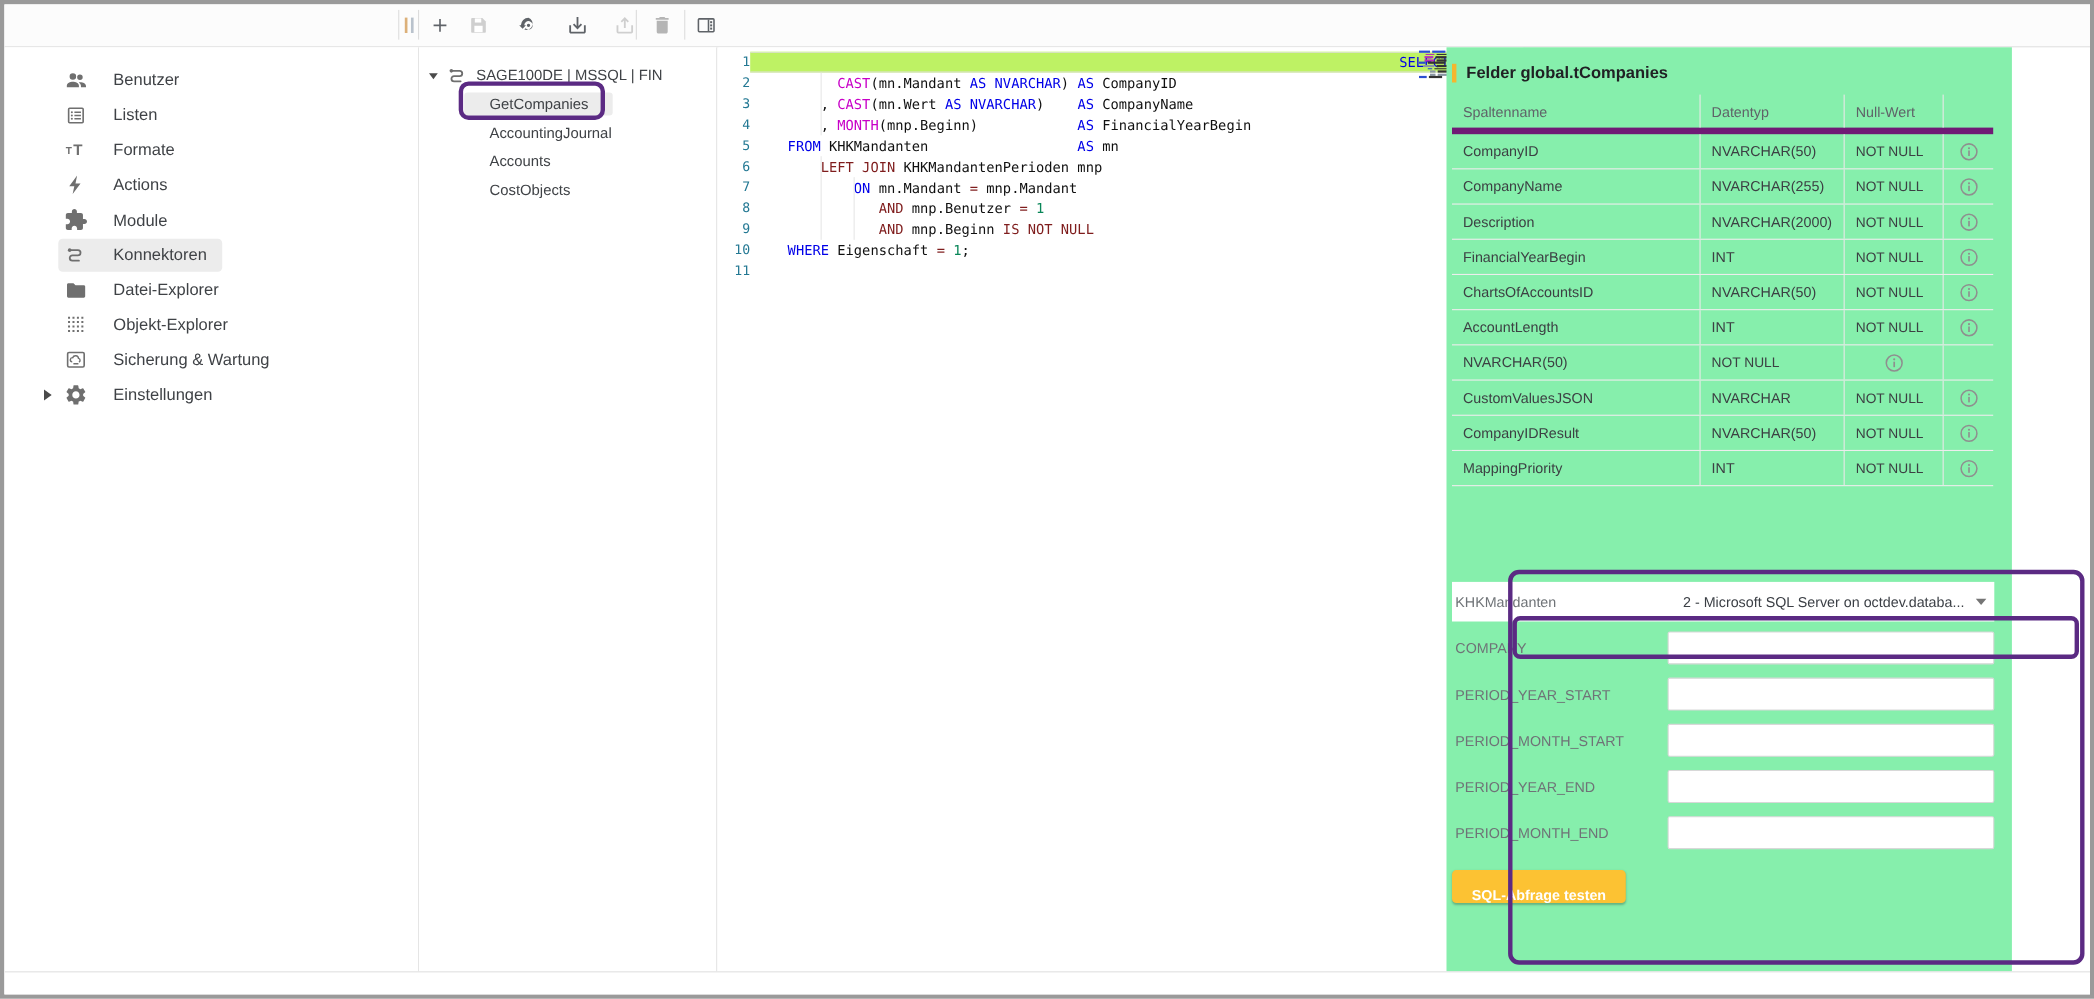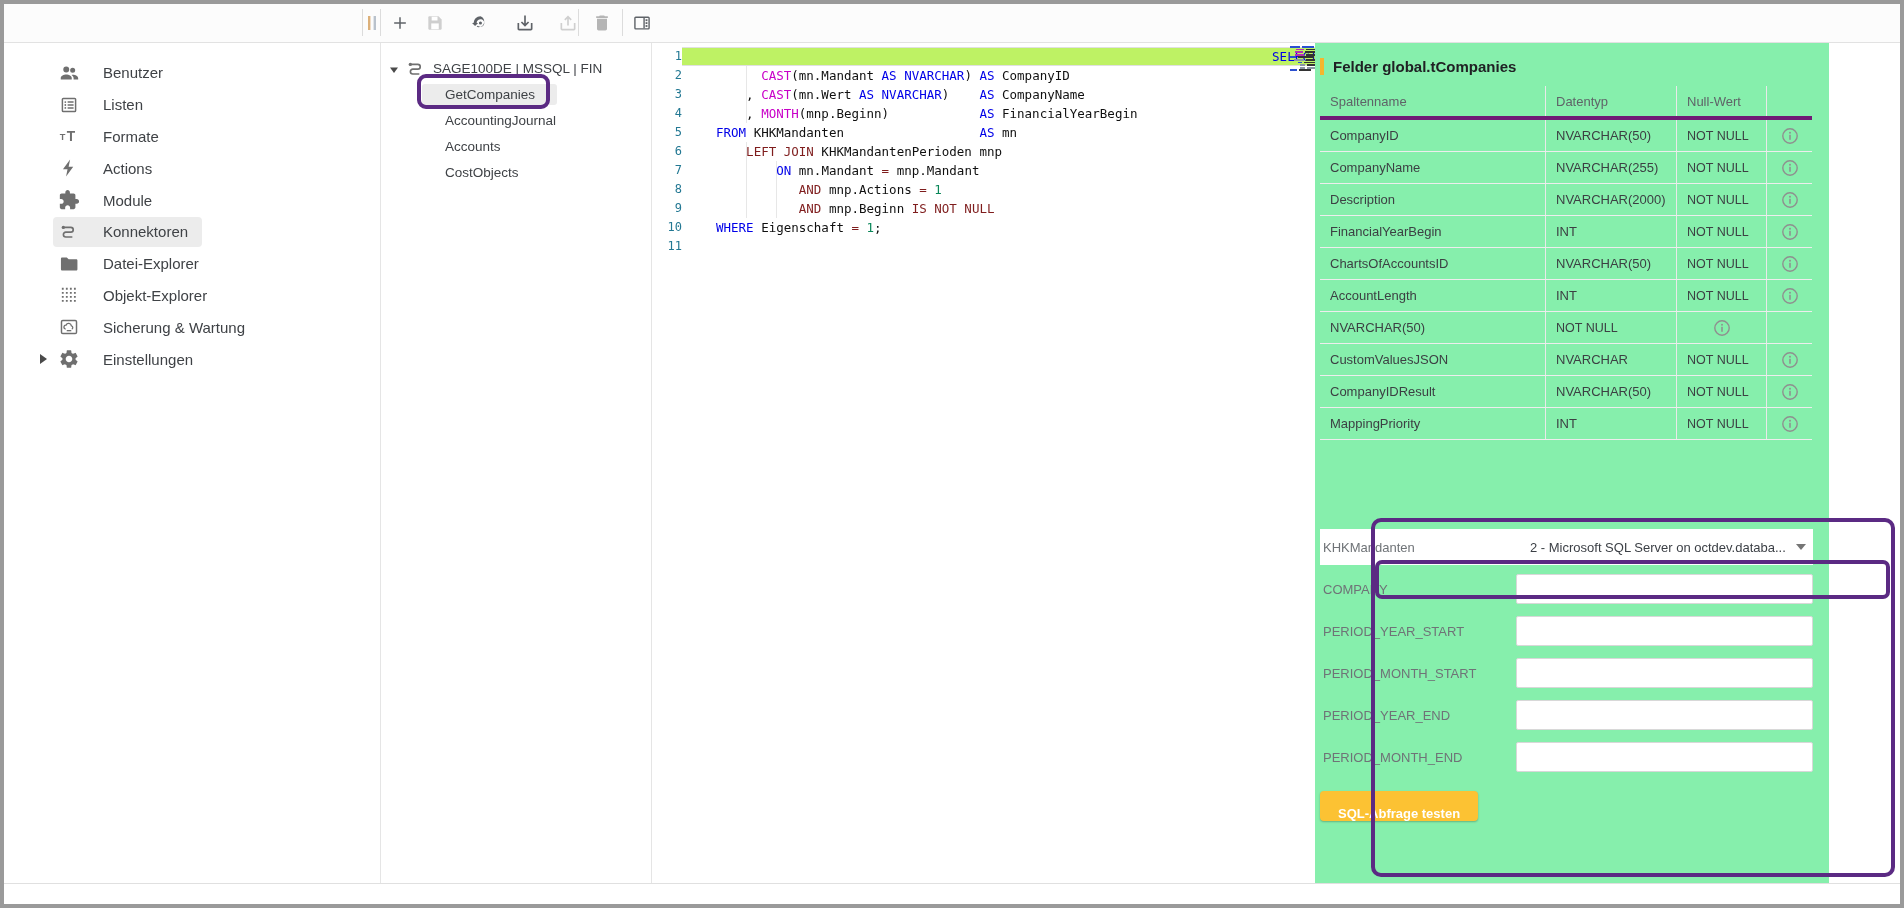--- a/index.html
+++ b/index.html
@@ -58,21 +58,21 @@
 
   
   .rightpanel{position:absolute;left:1311px;top:0;width:514px;height:100%;background:#86efac;}
   .sec-head{display:flex;align-items:center;padding:15px 0 11px 5px;}
   .accent-bar{width:4px;height:17px;background:#f5b62e;flex:none;}
   .sec-head h2{margin:0 0 0 9px;font-size:15px;font-weight:bold;color:#202124;}
   .ftable{margin-left:5px;width:492px;border-bottom:0;}
   .frow{display:grid;grid-template-columns:226px 131px 90px 45px;align-items:center;border-bottom:1px solid #ededed;}
   .frow > span{padding-left:10px;box-sizing:border-box;overflow:hidden;white-space:nowrap;}
   .frow > span:nth-child(-n+3){border-right:1px solid #e9e9e9;height:100%;display:flex;align-items:center;}
-  .fhead{height:30px;color:#5f6368;font-size:13px;border-bottom:4px solid #701a75;}
+  .fhead{height:30px;color:#5f6368;font-size:13px;border-bottom:6px solid #701a75;}
   .fdata{height:31px;font-size:13px;color:#3c4043;}
   .fdata .nullv{font-size:12.5px;color:#3c4043;}
   .fdata .icell{display:flex;align-items:center;justify-content:center;border-right:none;padding-left:0;}
   .info-btn{width:18px;height:18px;border:none;background:transparent;padding:0;color:#8f8f8f;cursor:pointer;display:flex;align-items:center;justify-content:center;}
 
   .test-section{position:absolute;left:0;top:476px;width:514px;}
   .test-section .sec-head{padding:16px 0 0 5px;}
   .ds-row{margin:10px 16px 0 5px;height:36px;display:grid;grid-template-columns:200px 1fr 24px;align-items:center;background:#fff;cursor:pointer;}
   .p-label{padding-left:3px;font-size:13px;color:#6f7377;}
   .ds-value{padding-left:10px;font-size:13px;color:#3b3f45;white-space:nowrap;overflow:hidden;}
@@ -317,21 +317,21 @@
             <div class="line">
               <span class="ln">6</span>
               <span class="ct"><span class="tk-t">    </span><span class="tk-o">LEFT JOIN</span><span class="tk-t"> KHKMandantenPerioden mnp</span></span>
             </div>
             <div class="line">
               <span class="ln">7</span>
               <span class="ct"><span class="tk-t">        </span><span class="tk-k">ON</span><span class="tk-t"> mn.Mandant </span><span class="tk-o">=</span><span class="tk-t"> mnp.Mandant</span></span>
             </div>
             <div class="line">
               <span class="ln">8</span>
-              <span class="ct"><span class="tk-t">           </span><span class="tk-o">AND</span><span class="tk-t"> mnp.Actions </span><span class="tk-o">=</span><span class="tk-t"> </span><span class="tk-n">1</span></span>
+              <span class="ct"><span class="tk-t">           </span><span class="tk-o">AND</span><span class="tk-t"> mnp.Benutzer </span><span class="tk-o">=</span><span class="tk-t"> </span><span class="tk-n">1</span></span>
             </div>
             <div class="line">
               <span class="ln">9</span>
               <span class="ct"><span class="tk-t">           </span><span class="tk-o">AND</span><span class="tk-t"> mnp.Beginn </span><span class="tk-o">IS NOT NULL</span></span>
             </div>
             <div class="line">
               <span class="ln">10</span>
               <span class="ct"><span class="tk-k">WHERE</span><span class="tk-t"> Eigenschaft </span><span class="tk-o">=</span><span class="tk-t"> </span><span class="tk-n">1</span><span class="tk-t">;</span></span>
             </div>
             <div class="line">

